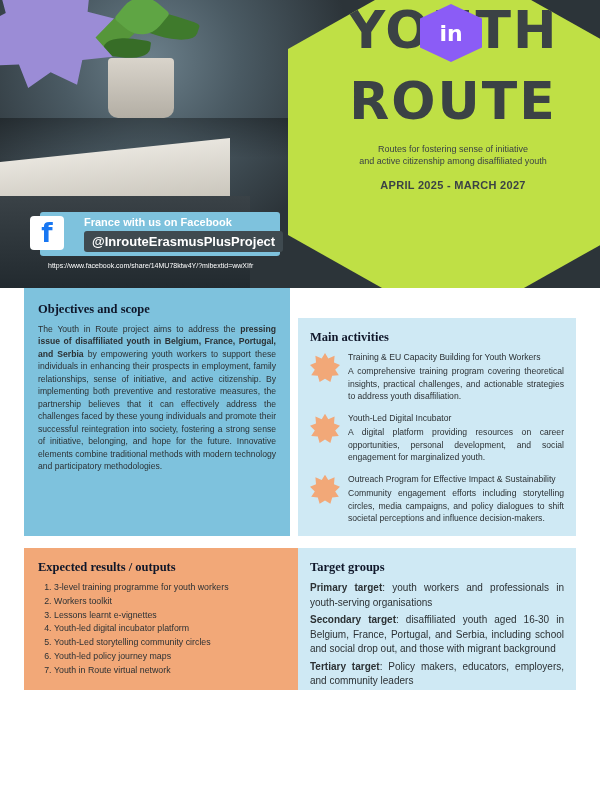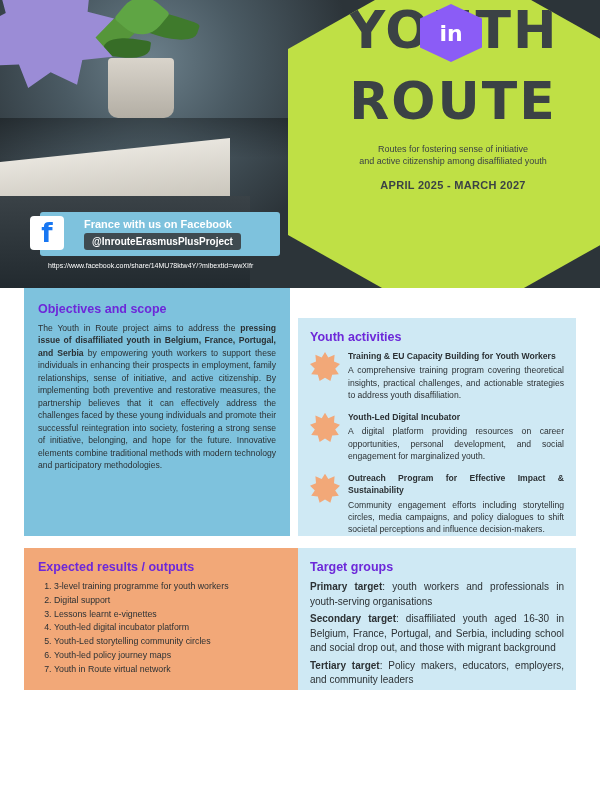--- a/index.html
+++ b/index.html
@@ -99,37 +99,37 @@
 
   
   .fb-box {
     position:absolute; left:40px; top:212px; width:240px; height:44px;
     background:#7ec2dd; border-radius:3px;
     display:flex; align-items:center; padding-left:44px;
     flex-direction:column; justify-content:center; align-items:flex-start;
   }
   .fb-text { color:#ffffff; font-size:11px; font-weight:bold; }
   .fb-handle {
-    margin-top:3px; background:#3f4a50; color:#ffffff; font-size:10px; font-weight:bold;
+    margin-top:3px; background:#3f4a50; color:#ffffff; font-size:13px; font-weight:bold;
     padding:3px 8px; border-radius:3px;
   }
   .fb-icon {
     position:absolute; left:30px; top:216px; width:34px; height:34px;
     background:#ffffff; border-radius:4px; color:#1877f2;
     font-family:"DejaVu Sans", sans-serif; font-weight:bold; font-size:26px;
     display:flex; align-items:center; justify-content:center; line-height:1;
   }
   .fb-url {
     position:absolute; left:48px; top:262px; font-size:7px; color:#ffffff;
   }
 
   
   .card { position:absolute; }
   .card h3 {
-    margin:0 0 6px 0; font-size:12.5px; font-weight:bold; color:#6d28d9;
+    margin:0 0 6px 0; font-size:12.5px; font-weight:bold; color:#0f172a;font-family:Liberation Serif, serif;
   }
   .card p, .card li { font-size:8.6px; line-height:1.45; text-align:justify; color:#2c3134; }
 
   .objectives {
     left:24px; top:288px; width:266px; height:248px;
     background:#7ec2dd; padding:14px 14px 10px 14px;
   }
   .objectives p { margin:0; }
   .bold { font-weight:bold; }
 
@@ -137,21 +137,21 @@
     left:298px; top:318px; width:278px; height:218px;
     background:#cfe9f4; padding:12px 12px 10px 12px;
   }
   .act-item { display:flex; margin-bottom:9px; }
   .act-star {
     flex:0 0 auto; width:30px; height:30px; margin-right:8px; margin-top:2px;
     background:#f2a878;
     clip-path:polygon(50% 0%,61% 18%,82% 9%,80% 32%,100% 40%,84% 56%,96% 74%,
       74% 76%,68% 97%,50% 86%,32% 97%,26% 76%,4% 74%,16% 56%,0% 40%,20% 32%,18% 9%,39% 18%);
   }
-  .act-title { font-size:8.6px; font-weight:bold; color:#2c3134; margin:0 0 2px 0; }
+  .act-title { font-size:8.6px; font-weight:normal; color:#2c3134; margin:0 0 2px 0; }
   .act-desc { font-size:8px; line-height:1.4; text-align:justify; margin:0; color:#2c3134; }
 
   .results {
     left:24px; top:548px; width:296px; height:142px;
     background:#f2a878; padding:12px 14px;
   }
   .results ol { margin:4px 0 16px 0; padding-left:16px; }
   .results li { margin-bottom:1px; font-size:8.8px; text-align:left; }
 
   .targets {
@@ -202,21 +202,21 @@
   <div class="fb-icon">f</div>
   <div class="fb-url">https://www.facebook.com/share/14MU78ktw4Y/?mibextid=wwXIfr</div>
 </div>
 
 <div class="card objectives">
   <h3>Objectives and scope</h3>
   <p><span>The Youth in Route project aims to address the </span><span class="bold">pressing issue of disaffiliated youth in Belgium, France, Portugal, and Serbia</span><span> by empowering youth workers to support these individuals in enhancing their prospects in employment, family relationships, sense of initiative, and active citizenship. By implementing both preventive and restorative measures, the partnership believes that it can effectively address the challenges faced by these young individuals and promote their successful reintegration into society, fostering a strong sense of initiative, belonging, and hope for the future. Innovative elements combine traditional methods with modern technology and participatory methodologies.</span></p>
 </div>
 
 <div class="card activities">
-  <h3>Youth activities</h3>
+  <h3>Main activities</h3>
 
   <div class="act-item">
     <div class="act-star"></div>
     <div>
       <p class="act-title">Training &amp; EU Capacity Building for Youth Workers</p>
       <p class="act-desc">A comprehensive training program covering theoretical insights, practical challenges, and actionable strategies to address youth disaffiliation.</p>
     </div>
   </div>
 
   <div class="act-item">
@@ -233,21 +233,21 @@
       <p class="act-title">Outreach Program for Effective Impact &amp; Sustainability</p>
       <p class="act-desc">Community engagement efforts including storytelling circles, media campaigns, and policy dialogues to shift societal perceptions and influence decision-makers.</p>
     </div>
   </div>
 </div>
 
 <div class="card results">
   <h3>Expected results / outputs</h3>
   <ol>
     <li>3-level training programme for youth workers</li>
-    <li>Digital support</li>
+    <li>Workers toolkit</li>
     <li>Lessons learnt e-vignettes</li>
     <li>Youth-led digital incubator platform</li>
     <li>Youth-Led storytelling community circles</li>
     <li>Youth-led policy journey maps</li>
     <li>Youth in Route virtual network</li>
   </ol>
 </div>
 
 <div class="card targets">
   <h3>Target groups</h3>

